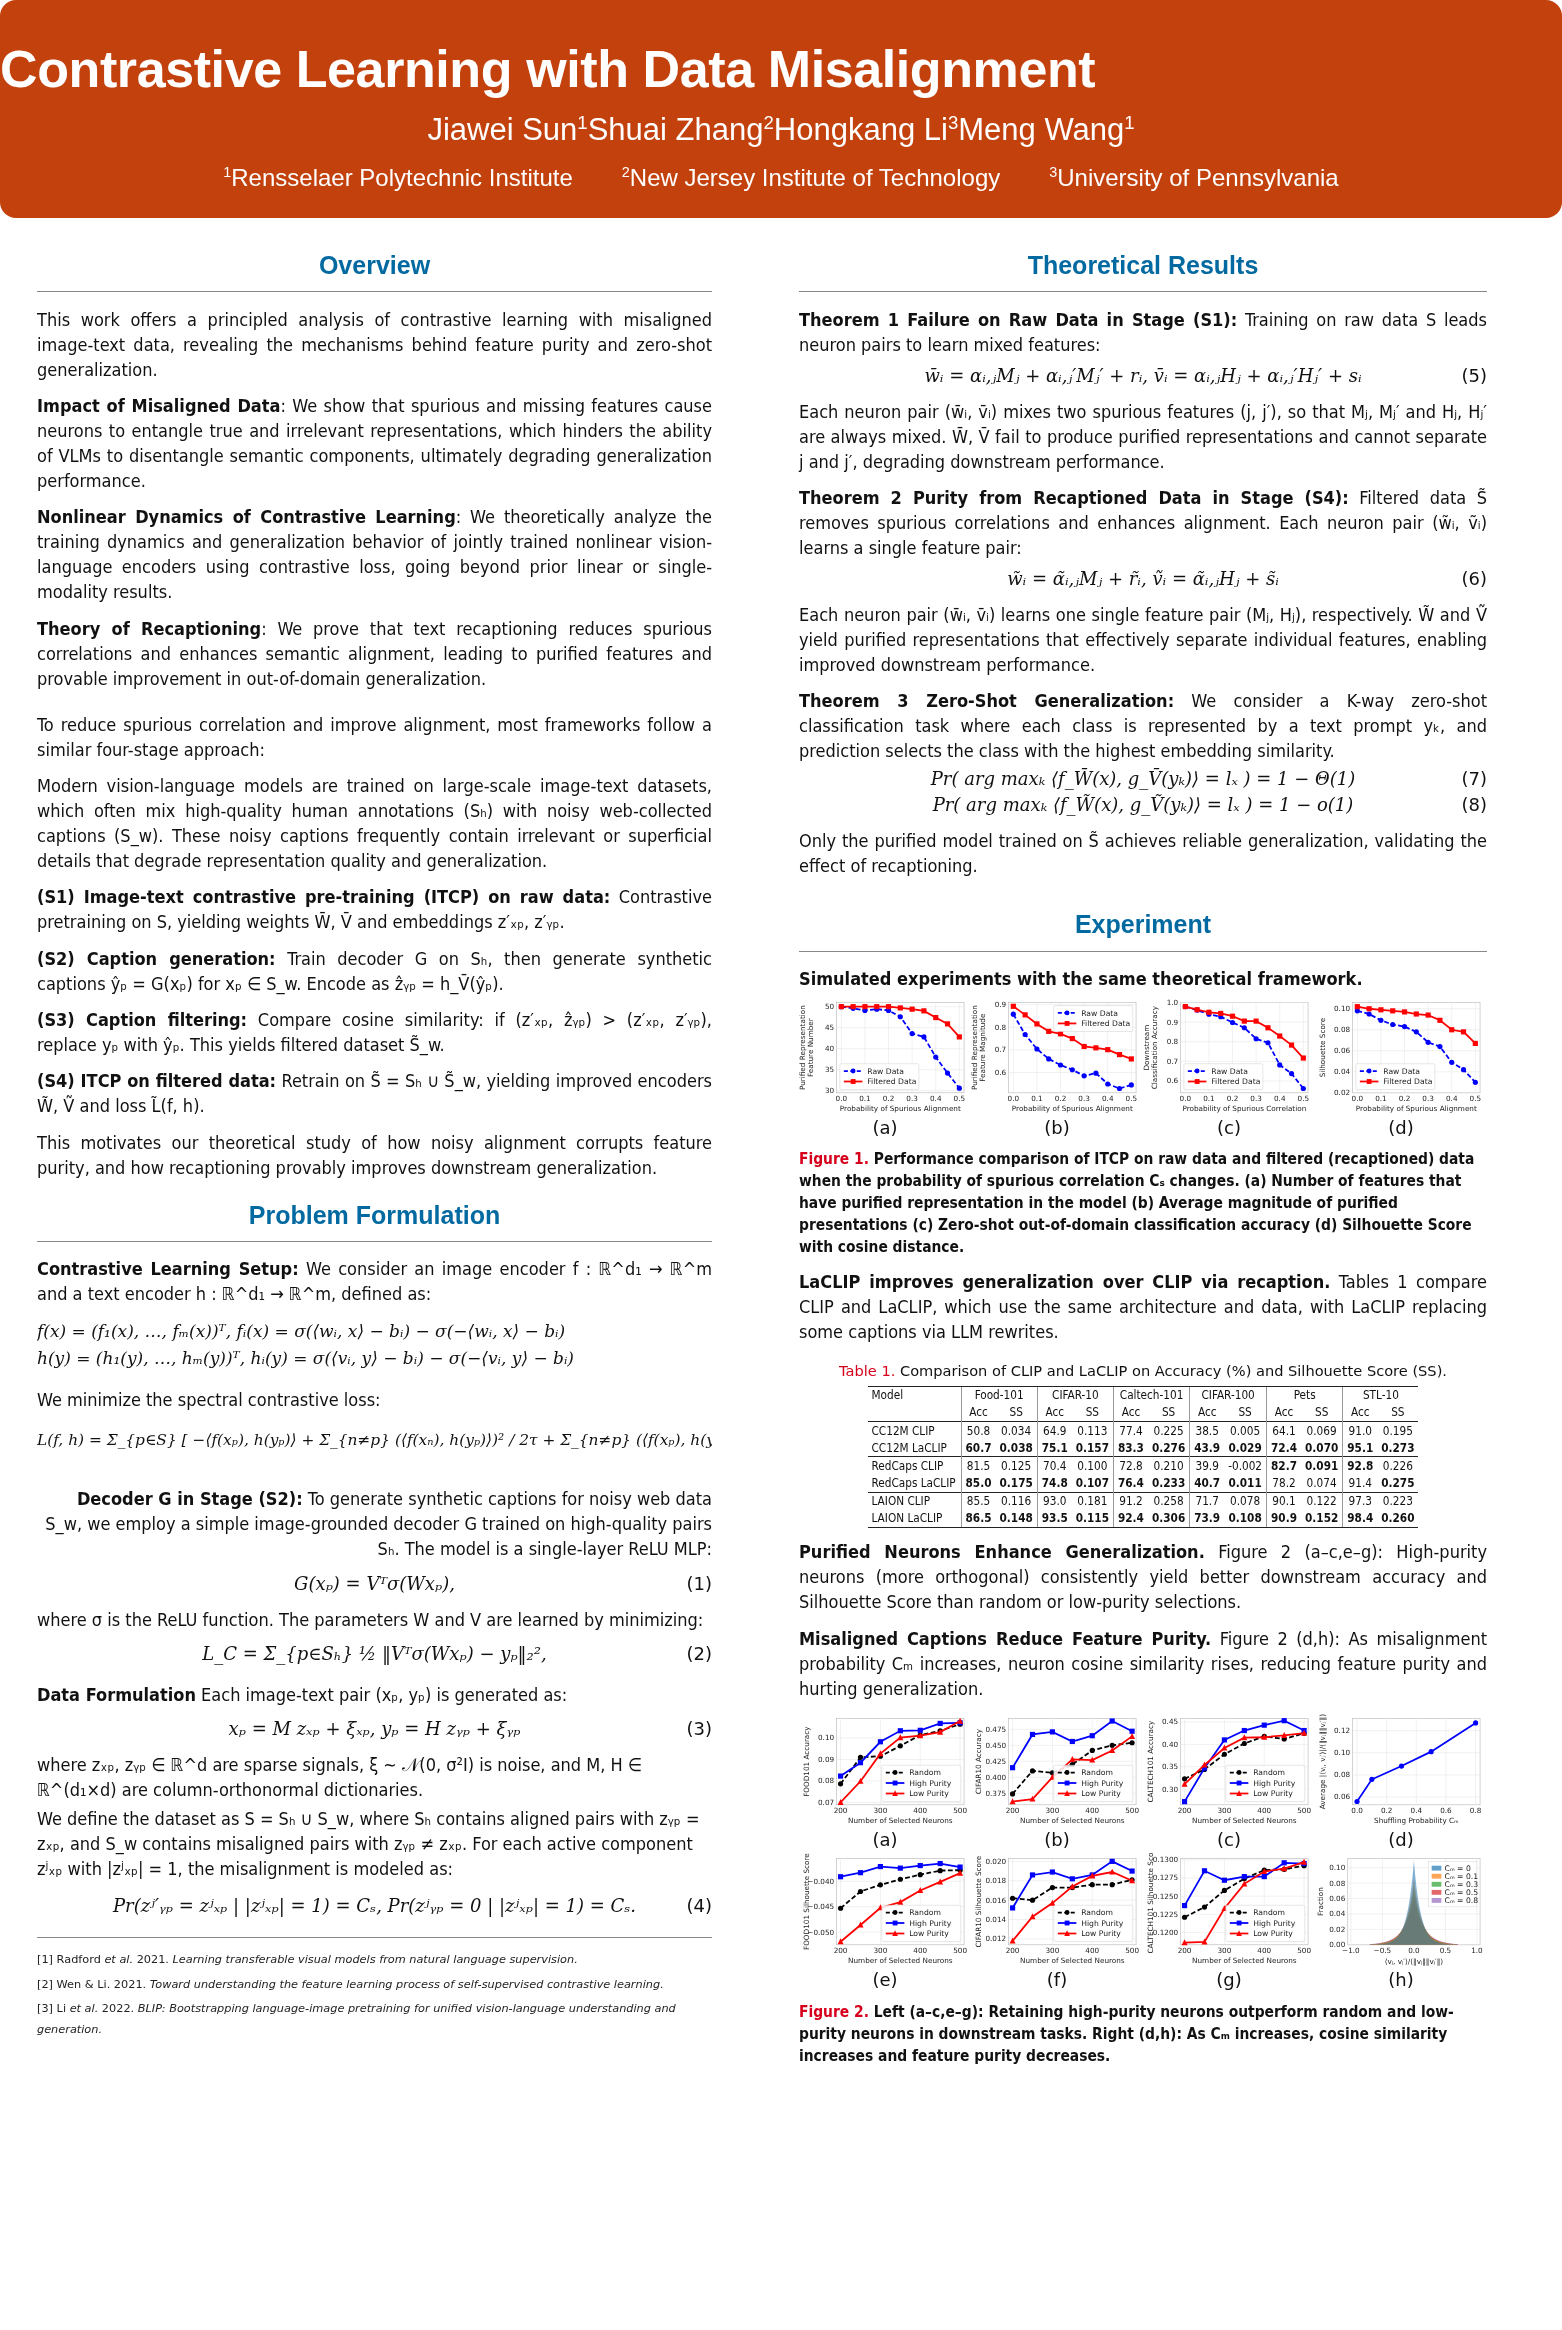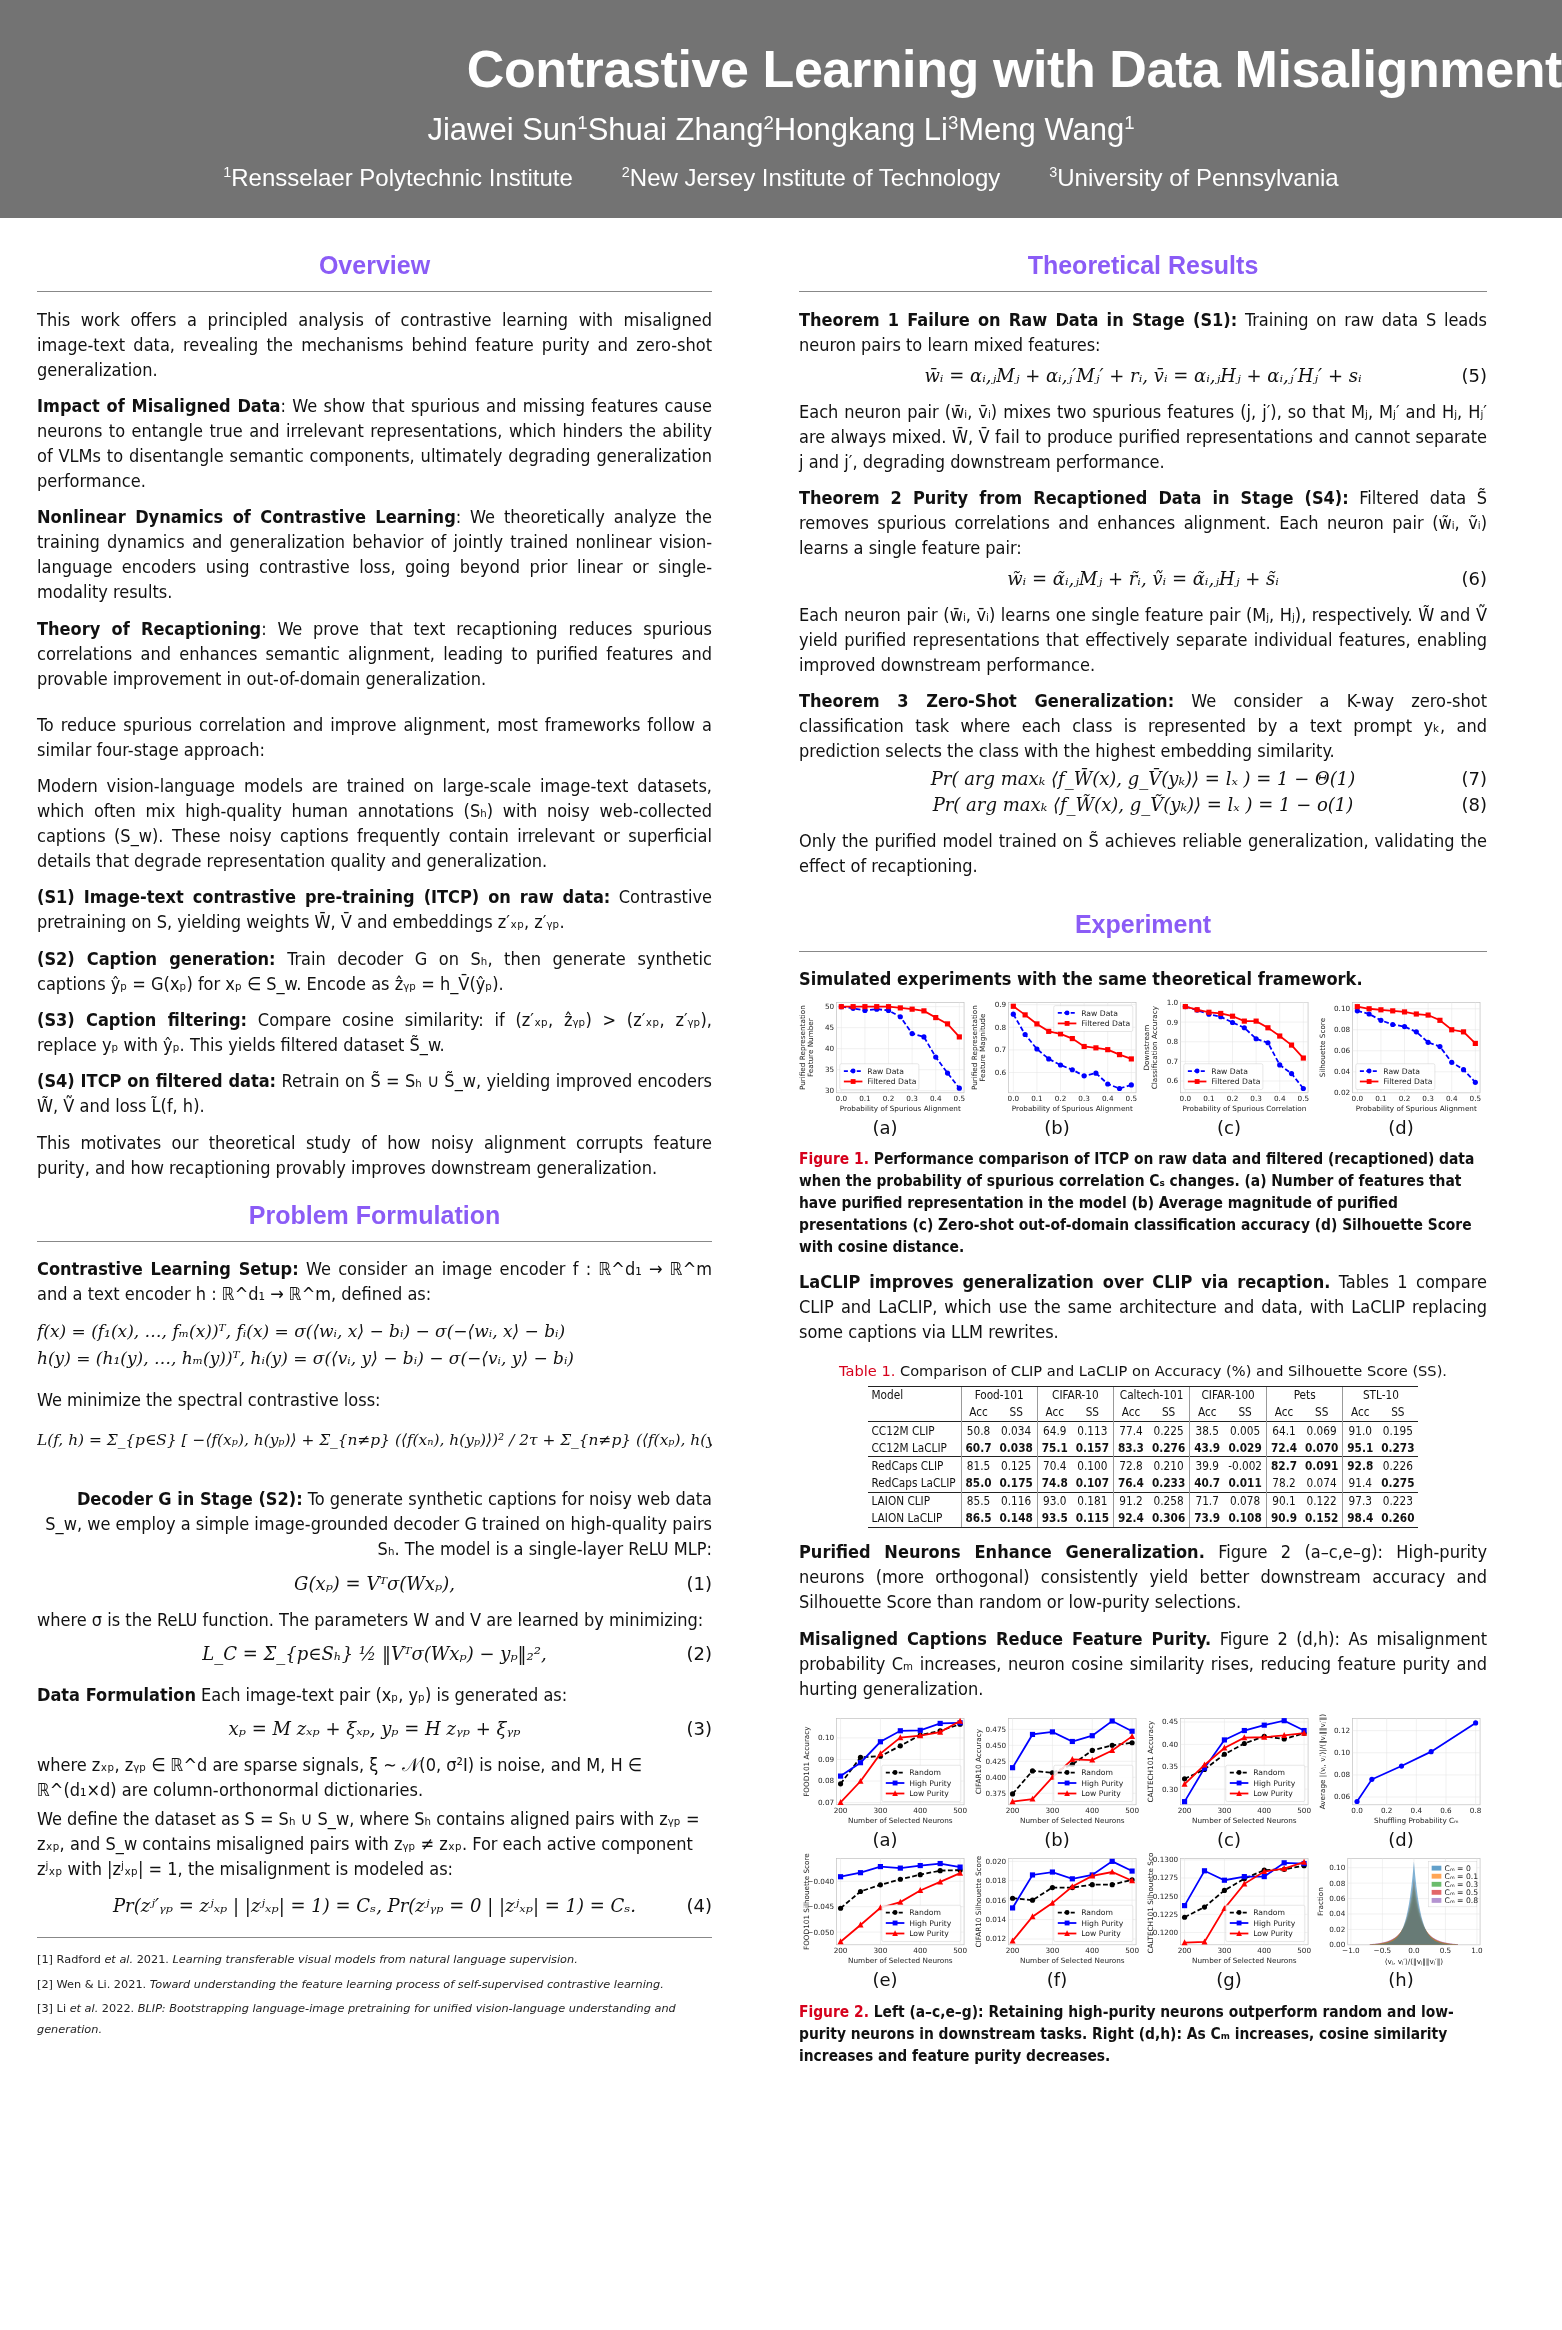--- a/index.html
+++ b/index.html
@@ -1,28 +1,28 @@
 <!DOCTYPE html>
 <html style="font-size:13px"><head>
 <meta charset="utf-8">
 <style>
   * { box-sizing: border-box; margin: 0; padding: 0; }
   html, body { width: 1562px; height: 2330px; background: #ffffff; overflow: hidden; }
   body { font-family: "DejaVu Sans", "Liberation Sans", sans-serif; color: #111; position: relative; }
-  .header { position: absolute; left: 0; top: 0; width: 1562px; height: 218px; background: #737373; color: #fff; text-align: right; }
+  .header { position: absolute; left: 0; top: 0; width: 1562px; height: 218px; background: #c2410c; color: #fff; text-align: left; border-radius: 16px; }
   .title { position: absolute; top: 39px; left: 0; width: 100%; font-size: 52px; font-weight: bold; letter-spacing: -0.4px; font-family: "Liberation Sans", sans-serif; }
   .authors { position: absolute; top: 112px; left: 0; width: 100%; font-size: 31px; font-family: "Liberation Sans", sans-serif; display: flex; justify-content: center; }
   .affils { position: absolute; top: 164px; left: 0; width: 100%; font-size: 24px; font-family: "Liberation Sans", sans-serif; display: flex; justify-content: center; gap: 49px; }
   sup { font-size: 60%; vertical-align: super; line-height: 0; }
 
   .col { position: absolute; top: 251px; }
   .col-left { left: 37px; width: 675px; }
   .col-right { left: 799px; width: 688px; }
 
-  .sec-title { color: #8b5cf6; font-size: 25px; font-weight: bold; text-align: center; font-family: "Liberation Sans", sans-serif; padding-bottom: 11.3px; border-bottom: 1.2px solid #888; margin-bottom: 14.6px; }
+  .sec-title { color: #0369a1; font-size: 25px; font-weight: bold; text-align: center; font-family: "Liberation Sans", sans-serif; padding-bottom: 11.3px; border-bottom: 1.2px solid #888; margin-bottom: 14.6px; }
   p { font-size: 18px; line-height: 25px; text-align: justify; margin-bottom: 11.3px; font-family: "DejaVu Sans Condensed", "DejaVu Sans", sans-serif; }
   .b { font-weight: bold; }
   .eq { font-family: "DejaVu Serif", serif; font-style: italic; font-size: 18px; display: flex; justify-content: center; position: relative; margin: 8px 0 13px 0; }
   .eq .num { position: absolute; right: 0; font-style: normal; font-family: "DejaVu Sans", sans-serif; }
   .eq-block { margin: 8px 0 14.6px 0; }
   .eq-line { font-family: "DejaVu Serif", serif; font-style: italic; font-size: 17px; line-height: 27.5px; white-space: nowrap; overflow: hidden; }
   .refs { border-top: 1.2px solid #888; padding-top: 11.3px; margin-top: 16px; }
   .ref { font-size: 11.3px; line-height: 21px; color: #222; margin-bottom: 3.2px; }
   .ref em { font-style: italic; }
   .caption { font-size: 15.4px; line-height: 22px; text-align: left; margin-bottom: 11.3px; font-weight: bold; }

